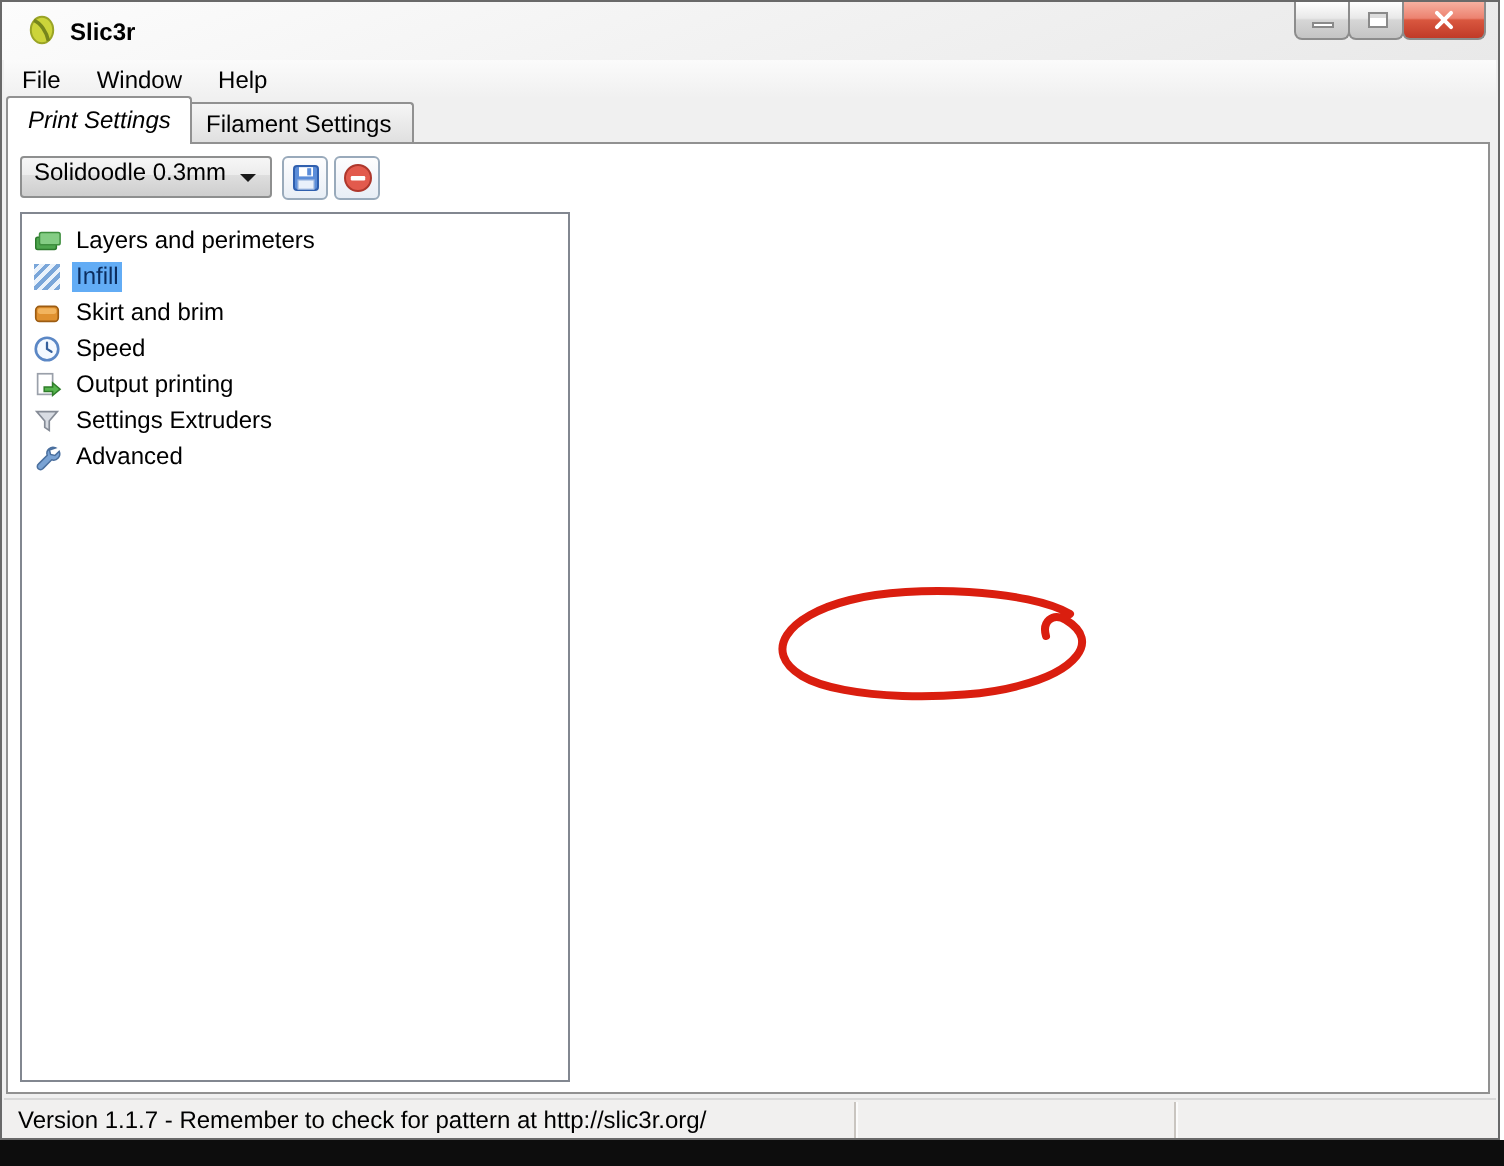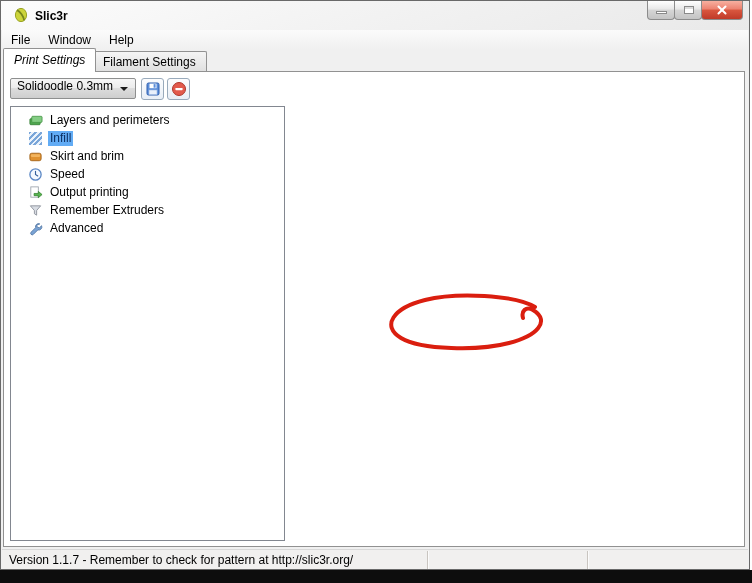--- a/index.html
+++ b/index.html
@@ -53,21 +53,21 @@
            background:#fff; border:1px solid #919191; z-index:2; }
 
   
   .preset-combo { left:6px; top:6px; width:126px; }
   .toolbtn { position:absolute; top:6px; width:23px; height:22px;
              border:1px solid #9ab; border-radius:3px;
              background:linear-gradient(#fdfdfe,#e8eef6); display:flex;
              align-items:center; justify-content:center; }
   .toolbtn.save { left:137px; } .toolbtn.del { left:163px; }
   .treebox { position:absolute; left:6px; top:34px; width:275px; height:435px;
-             background:#fff; border:1px solid #828790; padding-top:4px;padding-left:12px; }
+             background:#fff; border:1px solid #828790; padding-top:4px; }
   .tree-row { height:18px; display:flex; align-items:center; padding-left:4px; }
   .tree-ico { width:16px; height:16px; margin-right:5px; flex:none; display:flex;
               align-items:center; justify-content:center; }
   .tree-label { padding:0 2px; line-height:15px; }
   .tree-row .tree-label.selected { background:#62acf5; color:#0c2d5e; }
   .hatch { width:13px; height:13px;
            background:repeating-linear-gradient(135deg,#7aa6d9 0,#7aa6d9 2px,#eaf2fb 2px,#eaf2fb 4px); }
 
   
   .grp { position:absolute; border:1px solid #d9d9d9; border-radius:4px; }
@@ -207,21 +207,21 @@
             </svg>
             </span>
           <span class="tree-label">Output printing</span>
         </div>
         <div class="tree-row">
           <span class="tree-ico">
             <svg width="15" height="15" viewBox="0 0 16 16">
               <path d="M2.5 3 h11 l-4.3 5 v5 l-2.4 -1.6 V8 z" fill="#d8dce3" stroke="#858b96" stroke-width="0.9"></path>
             </svg>
             </span>
-          <span class="tree-label">Remember Extruders</span>
+          <span class="tree-label">Settings Extruders</span>
         </div>
         <div class="tree-row">
           <span class="tree-ico">
             <svg width="15" height="15" viewBox="0 0 16 16">
               <path d="M12.6 3.1 a3.3 3.3 0 0 0 -4.5 4 L3.4 11.8 a1.7 1.7 0 1 0 2.4 2.4 l4.7 -4.7 a3.3 3.3 0 0 0 4 -4.5 L12.2 7.2 l-2.3 -.6 -.6 -2.3 z" fill="#7aa3d4" stroke="#4a6f9e" stroke-width="0.8"></path>
             </svg>
             </span>
           <span class="tree-label">Advanced</span>
         </div>
       </div>

